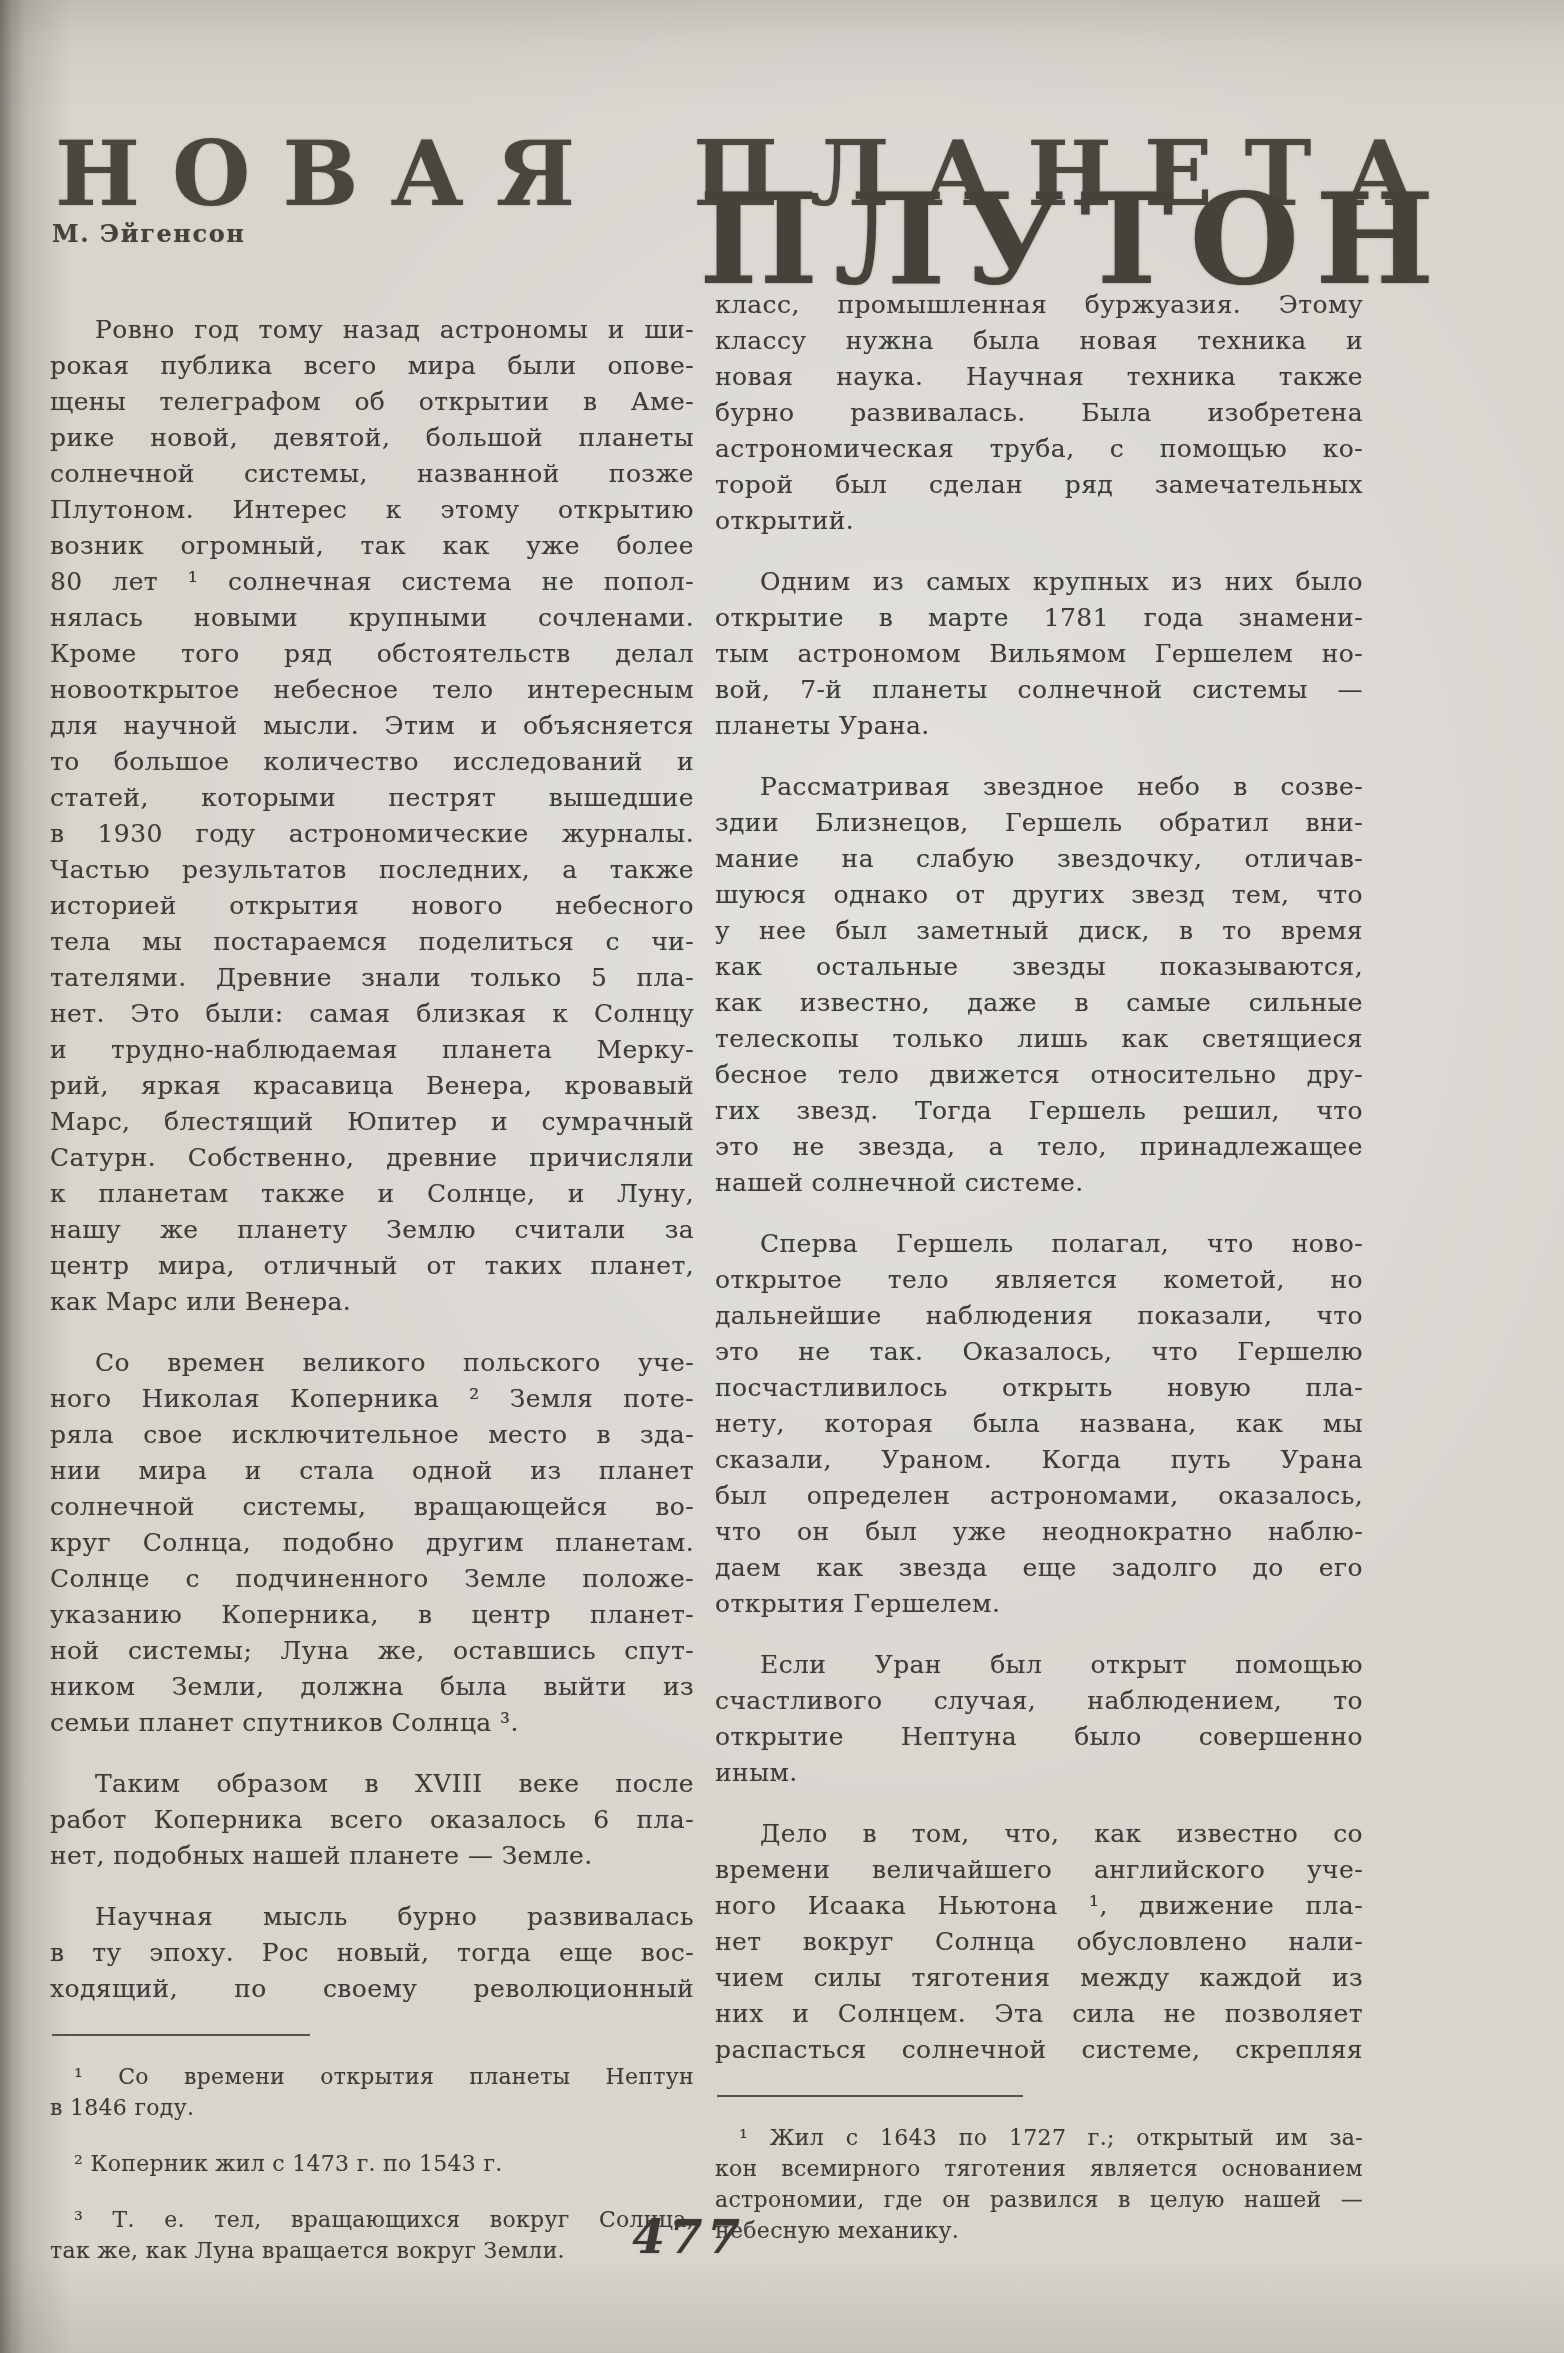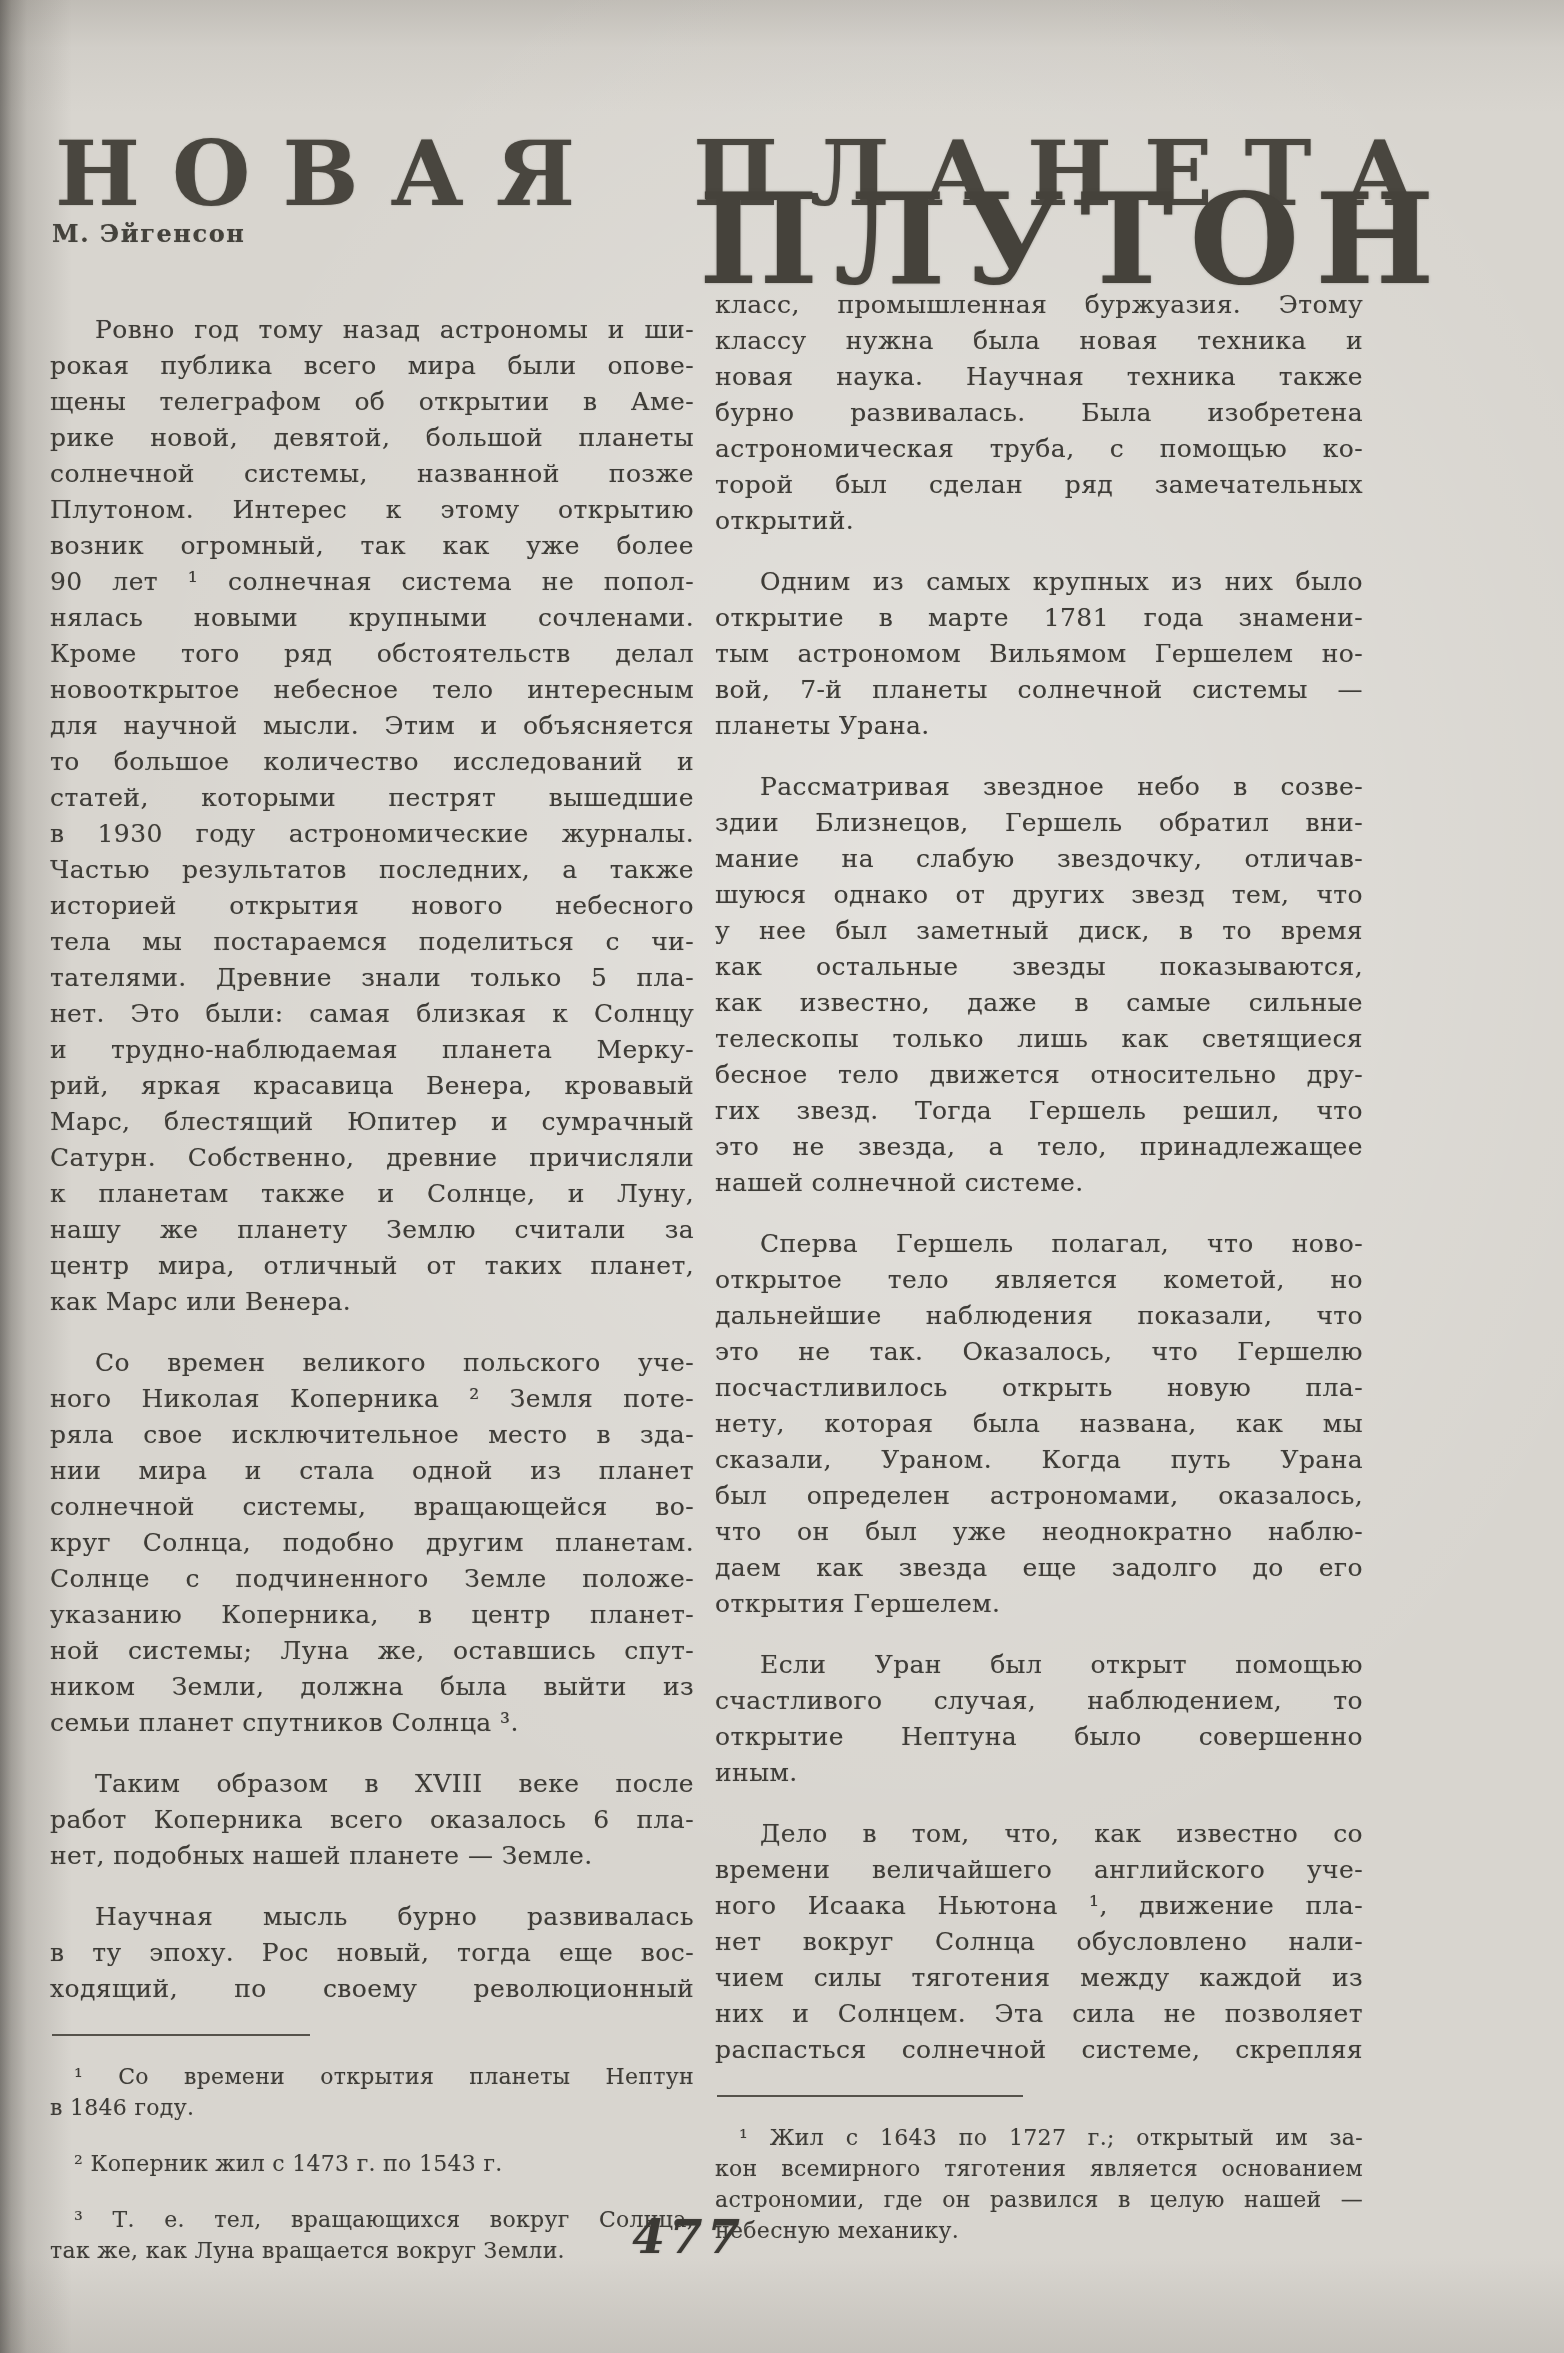--- a/index.html
+++ b/index.html
@@ -87,21 +87,21 @@
     <div class="col left">
       <div class="body-text">
           <div class="para indent">
             <div class="line first">Ровно год тому назад астрономы и ши-</div>
             <div class="line">рокая публика всего мира были опове-</div>
             <div class="line">щены телеграфом об открытии в Аме-</div>
             <div class="line">рике новой, девятой, большой планеты</div>
             <div class="line">солнечной системы, названной позже</div>
             <div class="line">Плутоном. Интерес к этому открытию</div>
             <div class="line">возник огромный, так как уже более</div>
-            <div class="line">90 лет ¹ солнечная система не попол-</div>
+            <div class="line">80 лет ¹ солнечная система не попол-</div>
             <div class="line">нялась новыми крупными сочленами.</div>
             <div class="line">Кроме того ряд обстоятельств делал</div>
             <div class="line">новооткрытое небесное тело интересным</div>
             <div class="line">для научной мысли. Этим и объясняется</div>
             <div class="line">то большое количество исследований и</div>
             <div class="line">статей, которыми пестрят вышедшие</div>
             <div class="line">в 1930 году астрономические журналы.</div>
             <div class="line">Частью результатов последних, а также</div>
             <div class="line">историей открытия нового небесного</div>
             <div class="line">тела мы постараемся поделиться с чи-</div>

